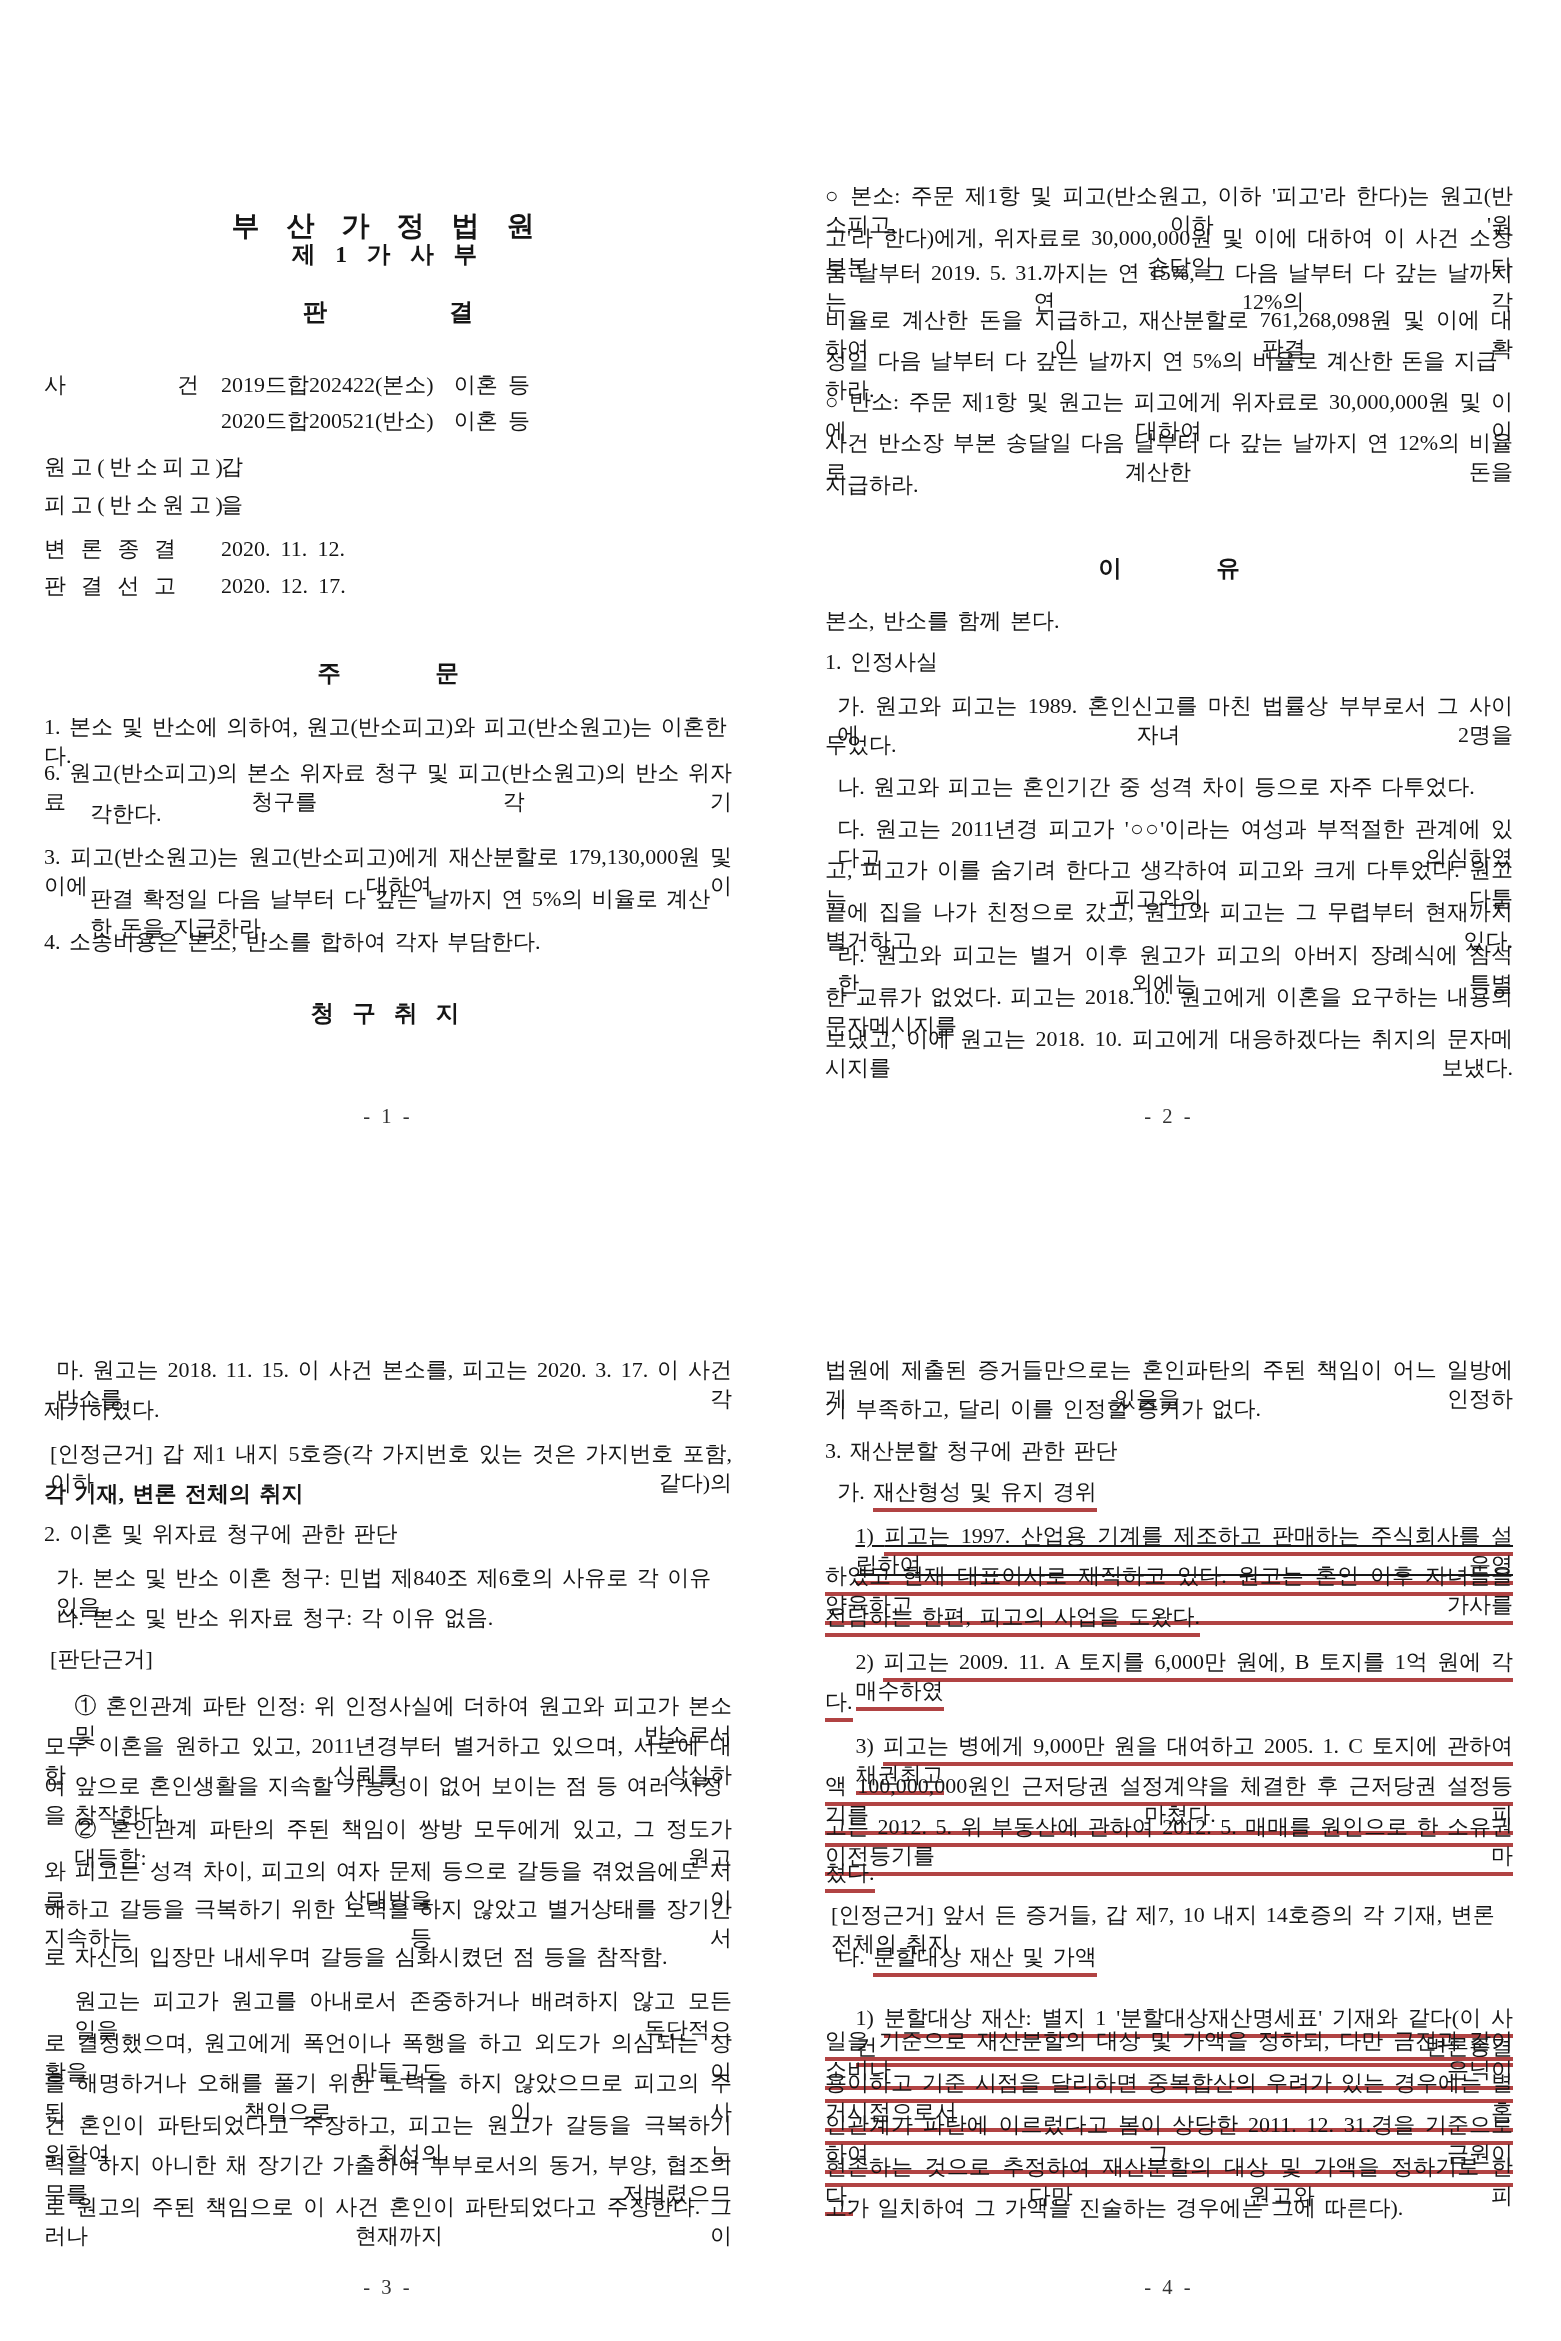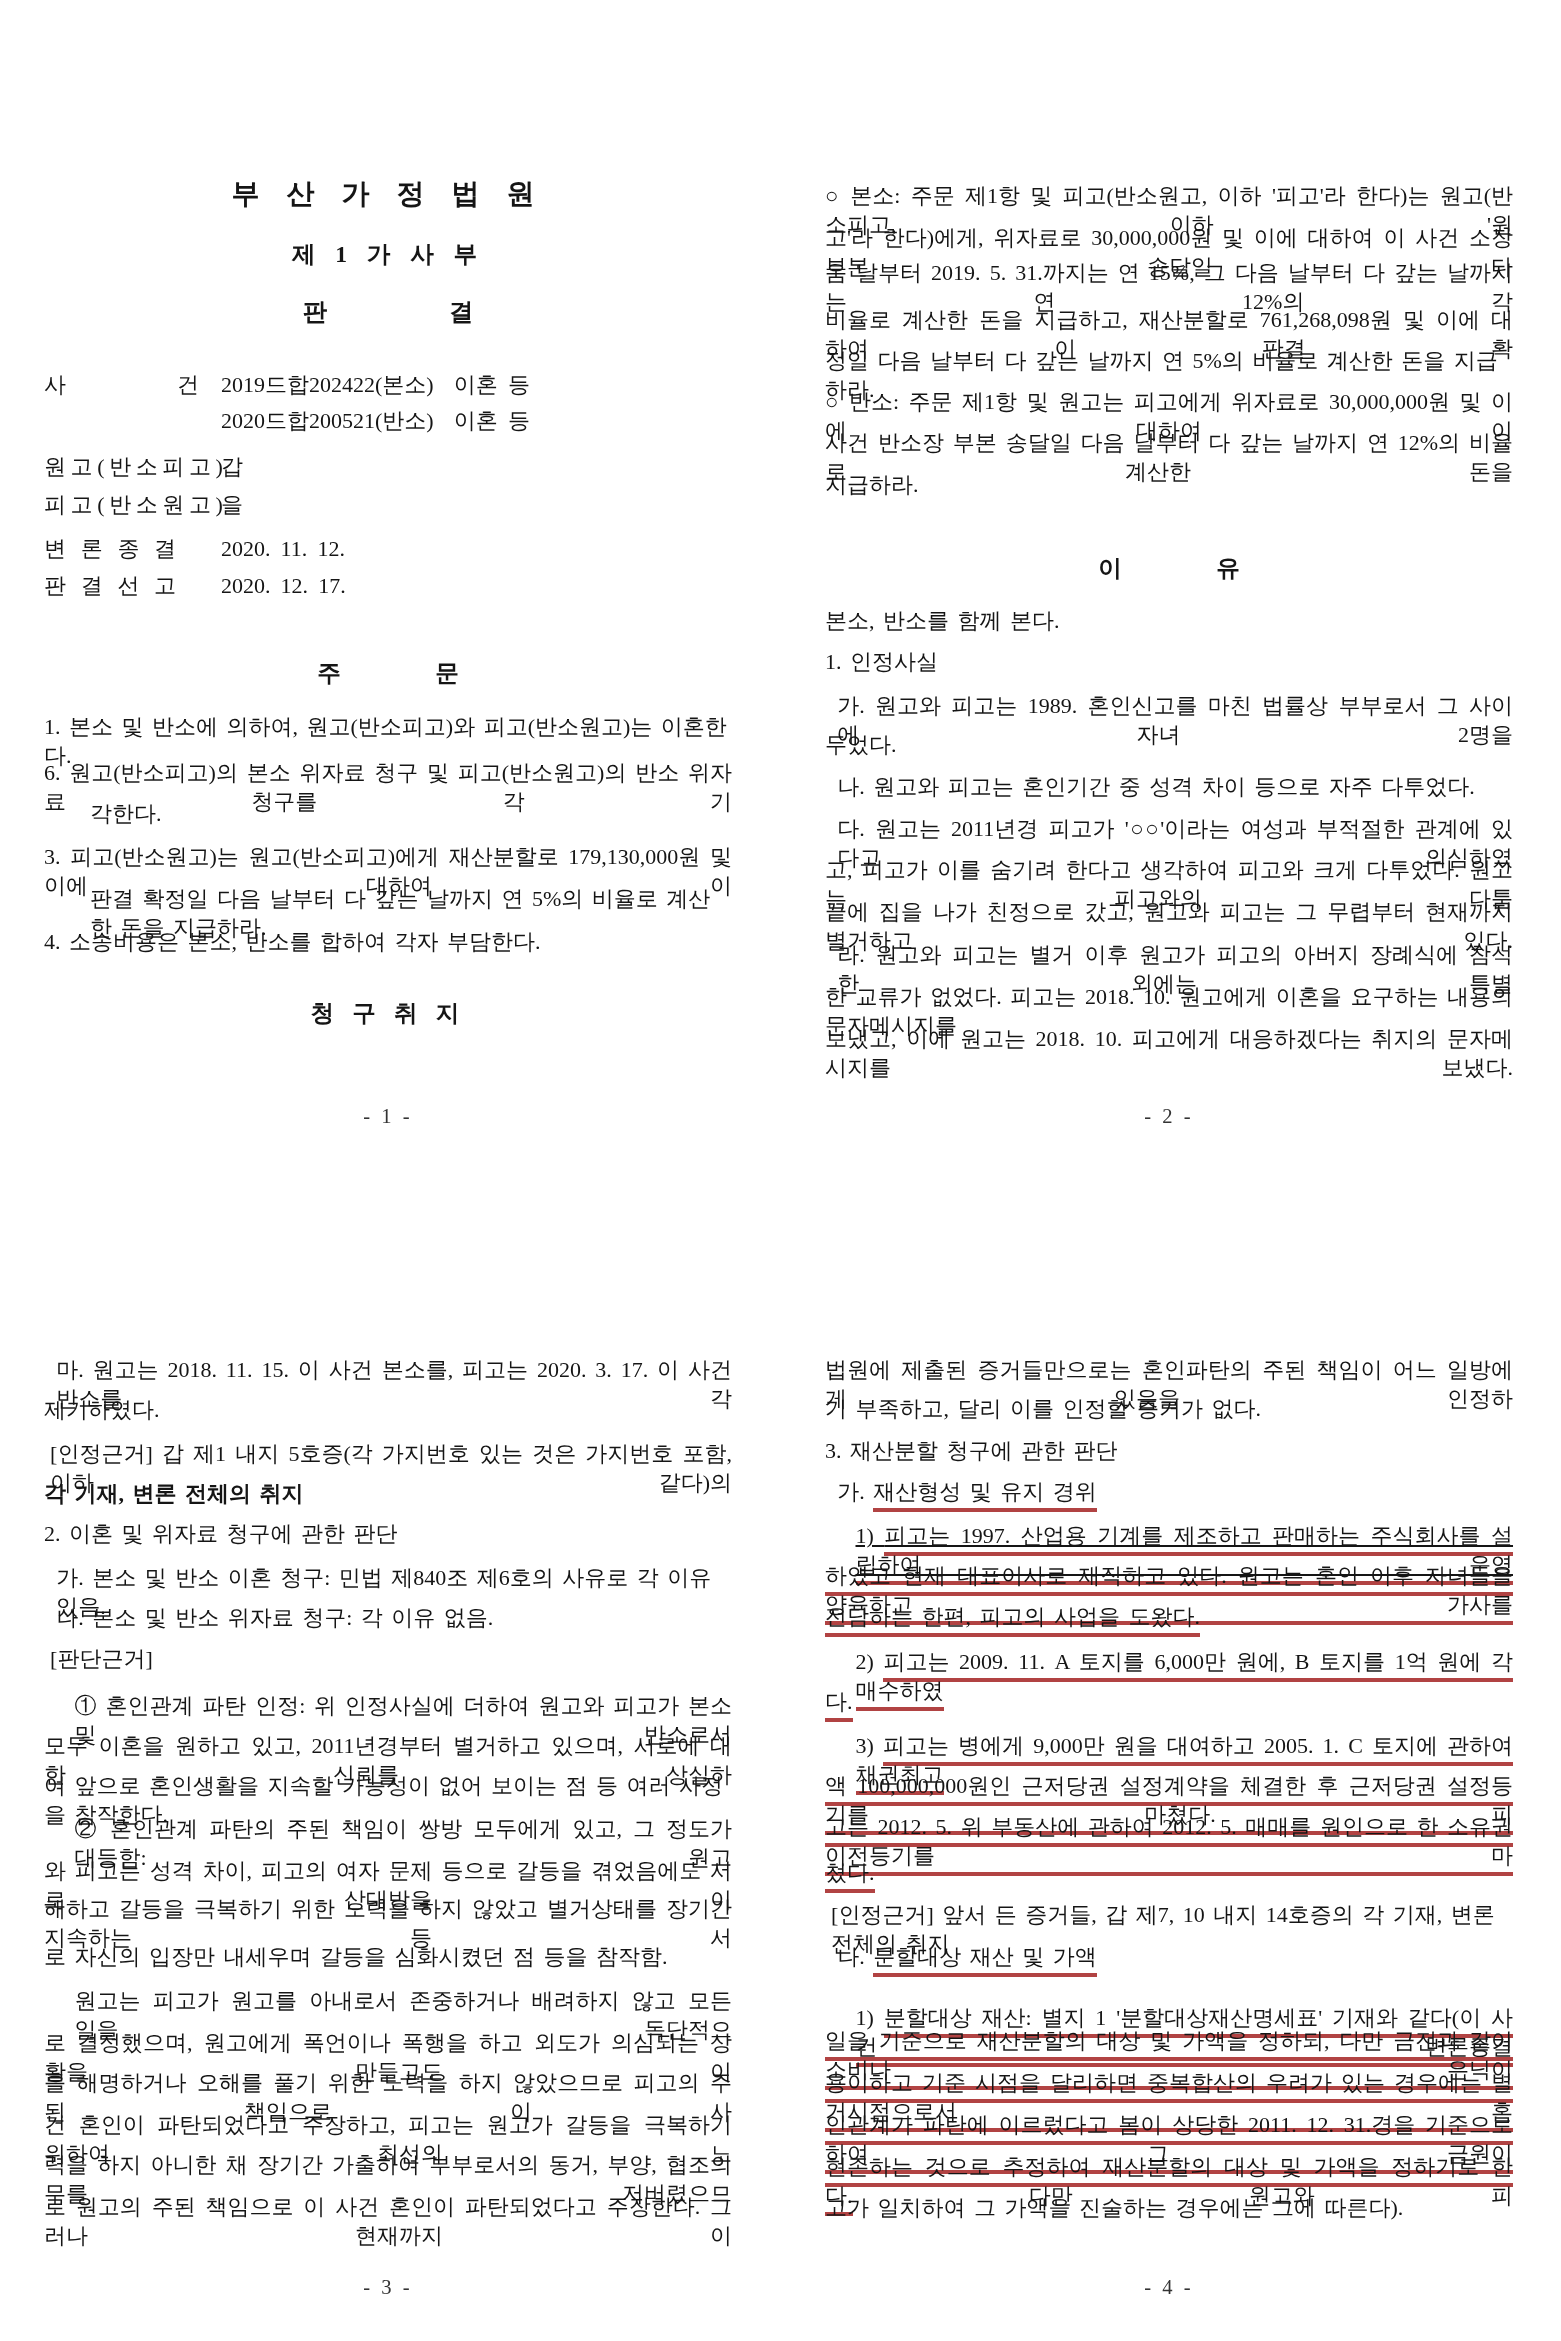--- a/index.html
+++ b/index.html
@@ -8,21 +8,21 @@
   .page{position:absolute;width:781px;height:1171px;background:#fff;}
   #page-1{left:0;top:0;} #page-2{left:781px;top:0;}
   #page-3{left:0;top:1171px;} #page-4{left:781px;top:1171px;}
   .content{position:absolute;left:44px;right:49px;top:0;bottom:0;}
   .line{position:absolute;left:0;right:0;font-size:22px;line-height:29px;
         word-spacing:3px;white-space:normal;}
   .line.j{text-align:justify;text-align-last:justify;}
   .i1{padding-left:12.2px;} .i2{padding-left:30.5px;} .i3{padding-left:6.1px;} .i4{padding-left:46px;}
   .ul{border-bottom:4.6px solid var(--ul-color,#b14343);padding-bottom:3.8px;}
   .hc{position:absolute;left:0;right:0;text-align:center;font-weight:bold;white-space:pre;}
-  .t1{font-size:28px;letter-spacing:10px;}
+  .t1{font-size:28px;letter-spacing:10px;margin-top:32px;}
   .t2{font-size:23.6px;letter-spacing:6.9px;}
   .t3{font-size:24.4px;}
   .hsec{font-size:23.6px;}
   .crow{position:absolute;left:0;right:0;font-size:22px;line-height:27.4px;}
   .clabel{position:absolute;left:0;white-space:pre;letter-spacing:4.6px;}
   .cvalue{position:absolute;left:177px;white-space:pre;word-spacing:4.6px;}
   .footer{position:absolute;left:0;right:0;text-align:center;font-size:20.6px;
           letter-spacing:3px;color:#333;}
 </style>
 </head>

